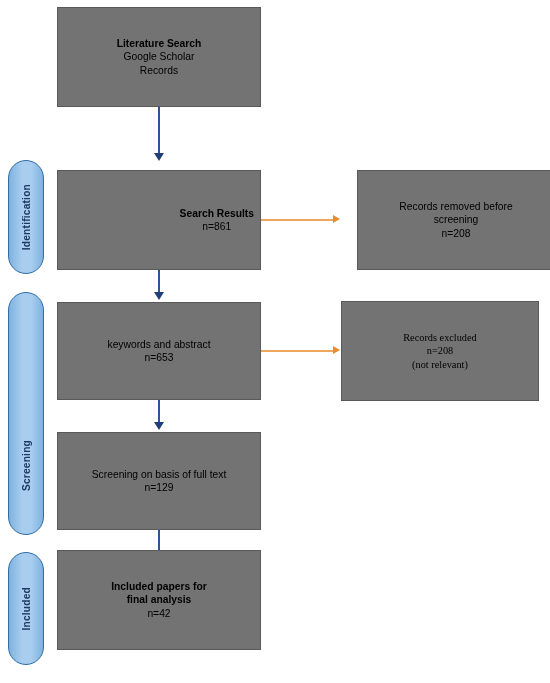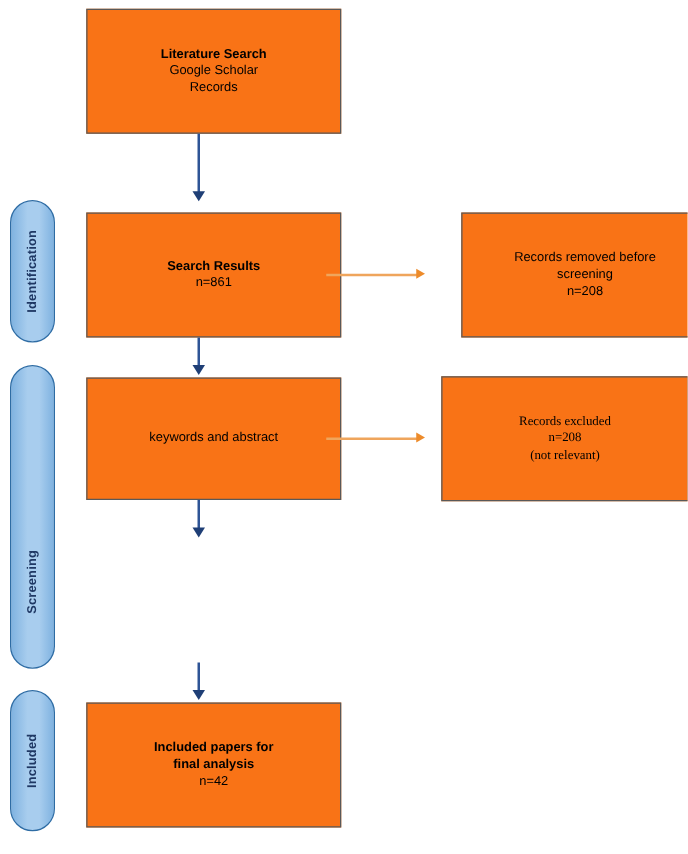--- a/index.html
+++ b/index.html
@@ -8,27 +8,26 @@
     background:#ffffff;
     font-family:"Liberation Sans", sans-serif;
     overflow:hidden;
   }
   #canvas{position:relative;width:550px;height:683px;}
 
   
   .box{
     position:absolute;
     box-sizing:border-box;
-    background:#f97316;
+    background:#737373;
     border:1.6px solid #595959;
     display:flex;
     align-items:center;
     justify-content:center;
     text-align:center;
-    margin-left:12px;
   }
   .box .inner{
     font-size:10.3px;
     line-height:13.4px;
     color:#000000;
     padding:0 6px;
   }
   .ln{display:block;white-space:nowrap;}
   .b{font-weight:bold;}
 
@@ -91,21 +90,21 @@
     <div class="inner">
       <span class="ln b">Literature Search</span>
       <span class="ln">Google Scholar</span>
       <span class="ln">Records</span>
     </div>
   </div>
 
   <div class="vline" style="left:158px;top:107px;height:48px;"></div>
   <div class="vhead" style="left:153.7px;top:153px;"></div>
 
-  <div class="box" style="left:57px;top:170px;width:204px;height:100px;">
+  <div class="box" style="left:57px;top:170px;width:204px;height:100px;justify-content:flex-end;">
     <div class="inner">
       <span class="ln b">Search Results</span>
       <span class="ln">n=861</span>
     </div>
   </div>
 
   <div class="hline" style="left:261px;top:219px;width:73px;"></div>
   <div class="hhead" style="left:333px;top:215.4px;"></div>
 
   <div class="box" style="left:357px;top:170px;width:198px;height:100px;">
@@ -115,42 +114,49 @@
       <span class="ln">n=208</span>
     </div>
   </div>
 
   <div class="vline" style="left:158px;top:270px;height:24px;"></div>
   <div class="vhead" style="left:153.7px;top:292px;"></div>
 
   <div class="box" style="left:57px;top:302px;width:204px;height:98px;">
     <div class="inner">
       <span class="ln">keywords and abstract</span>
+      <span class="ln">n=653</span>
     </div>
   </div>
 
   <div class="hline" style="left:261px;top:350px;width:73px;"></div>
   <div class="hhead" style="left:333px;top:346.4px;"></div>
 
   <div class="box" style="left:341px;top:301px;width:198px;height:100px;font-family:Liberation Serif, serif;">
     <div class="inner">
       <span class="ln">Records excluded</span>
       <span class="ln">n=208</span>
       <span class="ln">(not relevant)</span>
     </div>
   </div>
 
   <div class="vline" style="left:158px;top:400px;height:24px;"></div>
   <div class="vhead" style="left:153.7px;top:422px;"></div>
 
+  <div class="box" style="left:57px;top:432px;width:204px;height:98px;">
+    <div class="inner">
+      <span class="ln">Screening on basis of full text</span>
+      <span class="ln">n=129</span>
+    </div>
+  </div>
 
   <div class="vline" style="left:158px;top:530px;height:24px;"></div>
   <div class="vhead" style="left:153.7px;top:552px;"></div>
 
-  <div class="box" style="left:57px;top:562px;width:204px;height:100px;">
+  <div class="box" style="left:57px;top:550px;width:204px;height:100px;">
     <div class="inner">
       <span class="ln b">Included papers for</span>
       <span class="ln b">final analysis</span>
       <span class="ln">n=42</span>
     </div>
   </div>
 
 </div>
 
 </body></html>

